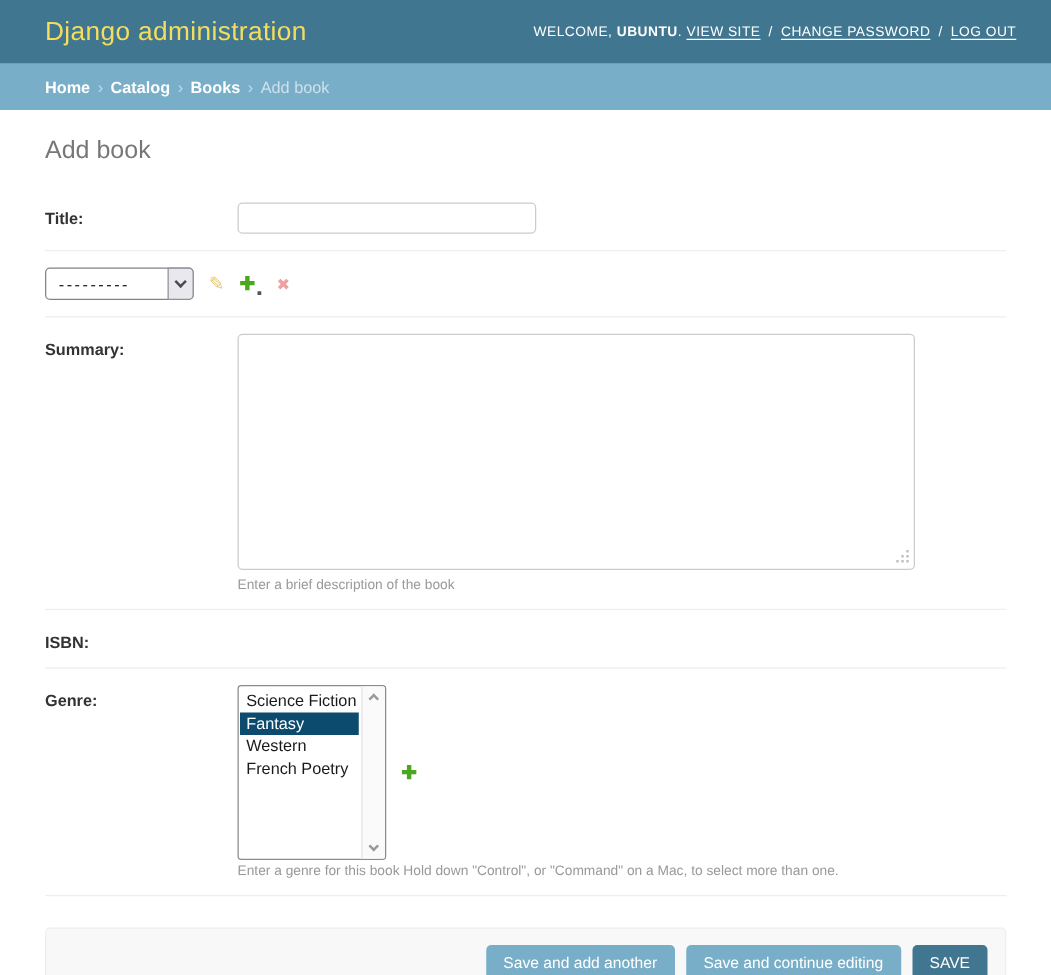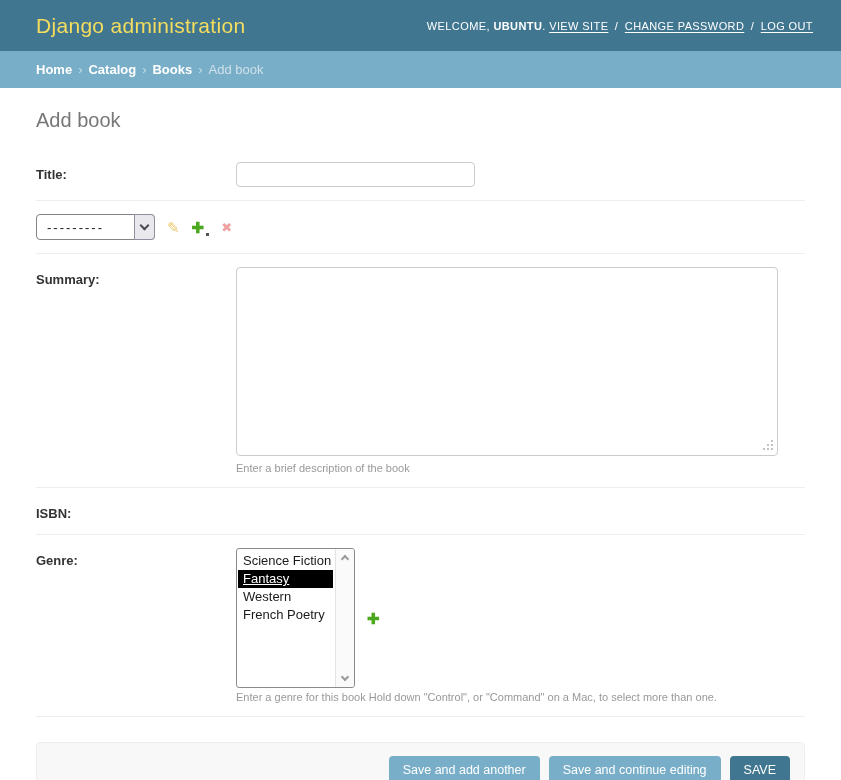--- a/index.html
+++ b/index.html
@@ -42,21 +42,21 @@
 
   
   .content { padding: 0 36px; }
   h1.page-title {
     font-size: 20px; font-weight: normal; color: #777;
     margin: 21px 0 17px 0;
   }
 
   .form-row {
     display: flex; align-items: flex-start;
-    padding: 13px 0; border-bottom: 1px solid #eee; gap: 46px;
+    padding: 13px 0; border-bottom: 1px solid #eee;
   }
   .field-label {
     width: 154px; flex: 0 0 154px;
     font-weight: bold; color: #333; font-size: 13px;
     padding-top: 5px;
   }
   .field-col { display: flex; flex-direction: column; }
 
   input[type="text"], textarea {
     border: 1px solid #ccc; border-radius: 4px;
@@ -113,21 +113,21 @@
   .genre-line { display: flex; align-items: center; }
   .listbox {
     position: relative; width: 119px; height: 140px;
     border: 1px solid #8a8a8f; border-radius: 3px; background: #fff;
     overflow: hidden; padding: 3px 0 0 1px;
   }
   .listbox .option {
     font-size: 13px; color: #1a1a1a; padding: 1px 5px; margin-right: 21px;
     white-space: nowrap; cursor: default; line-height: 16px;
   }
-  .listbox .option.selected { background: #000000; color: #fff; text-decoration: underline; }
+  .listbox .option.selected { background: #0c4a6e; color: #fff; }
   .lb-scrollbar {
     position: absolute; top: 0; right: 0; bottom: 0; width: 19px;
     background: #fafafa; border-left: 1px solid #e4e4e4;
     display: flex; flex-direction: column; justify-content: space-between;
     align-items: center; padding: 7px 0;
   }
   .lb-scrollbar .chev-up, .lb-scrollbar .chev-down {
     border-color: #9a9a9a; border-width: 2px; width: 6px; height: 6px; cursor: pointer;
   }
 

